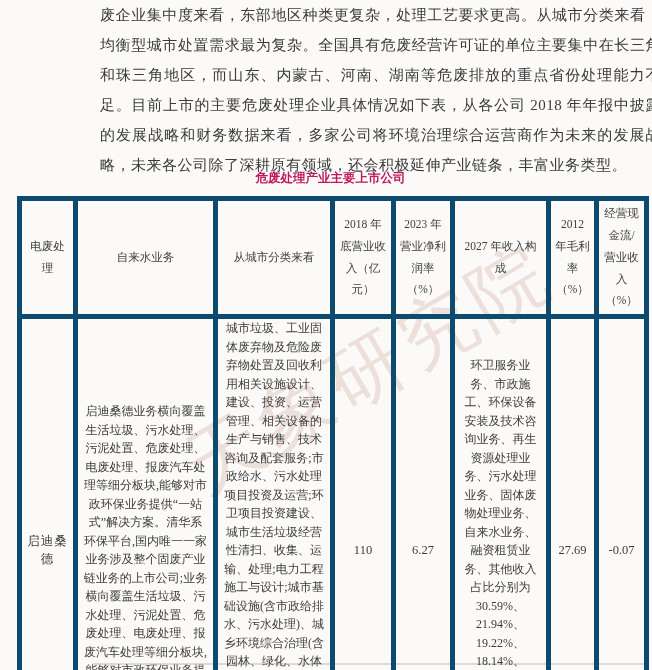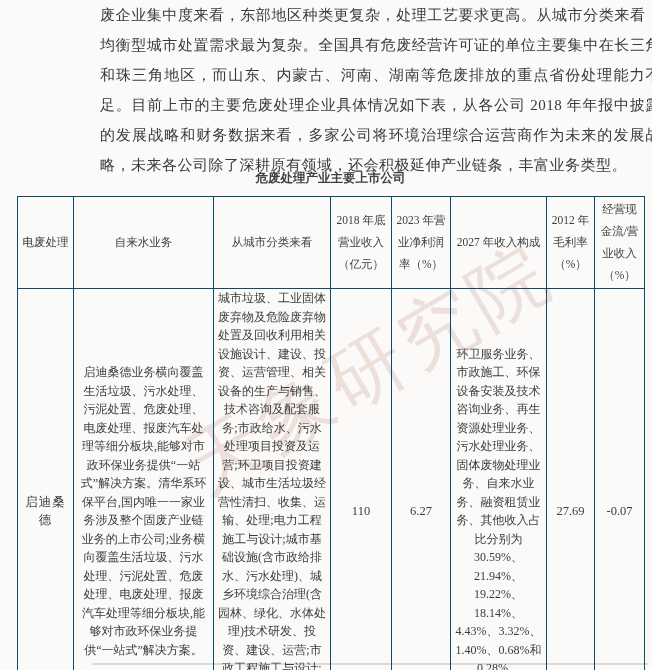--- a/index.html
+++ b/index.html
@@ -9,29 +9,29 @@
     font-family:"Liberation Serif","DejaVu Serif",serif;
     color:#3b3b3b;
   }
   .para{
     position:absolute;left:100px;top:0;width:561px;margin:0;
     font-size:15px;line-height:30px;text-align:justify;
     letter-spacing:0.5px;color:#3a3a3a;
   }
   .tbl-title{
     position:absolute;left:17px;top:170px;width:627px;
-    text-align:center;font-size:12.5px;font-weight:bold;color:#404040;
+    text-align:center;font-size:12.5px;font-weight:bold;color:#be185d;
   }
   table.tbl{
     position:absolute;left:17px;top:196px;width:627px;
     border-collapse:collapse;table-layout:fixed;
     font-size:12px;color:#3c3c3c;background:transparent;
   }
   .tbl th,.tbl td{
-    border:1px solid #0c4a6e;text-align:center;vertical-align:middle;
+    border:5px solid #0c4a6e;text-align:center;vertical-align:middle;
     padding:2px 4px;overflow:hidden;
   }
   .tbl thead th{
     height:69px;font-size:11.5px;line-height:1.9;font-weight:normal;color:#3e3e3e;
   }
   .tbl tbody td{
     height:383px;line-height:18.5px;
   }
   td.cell-name{font-size:12.5px;letter-spacing:1px;}
   td.cell-profile{line-height:18.5px;padding:0 5px;}

